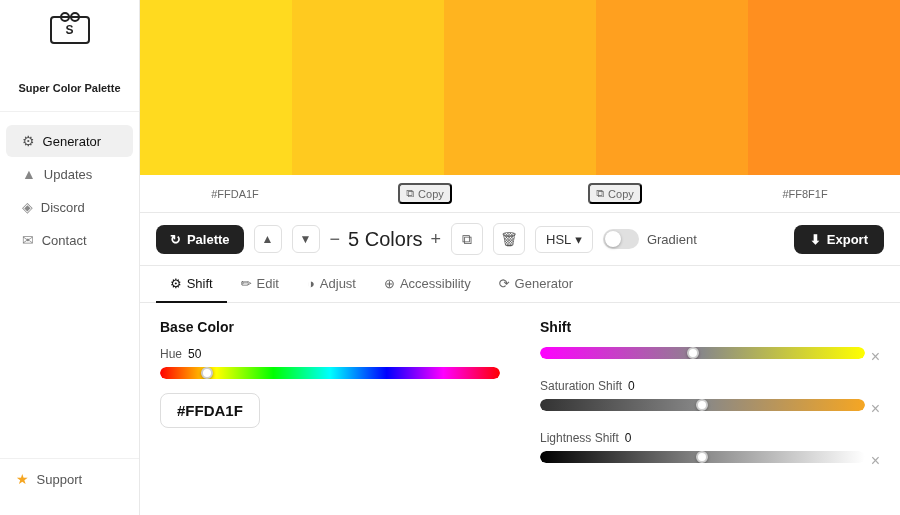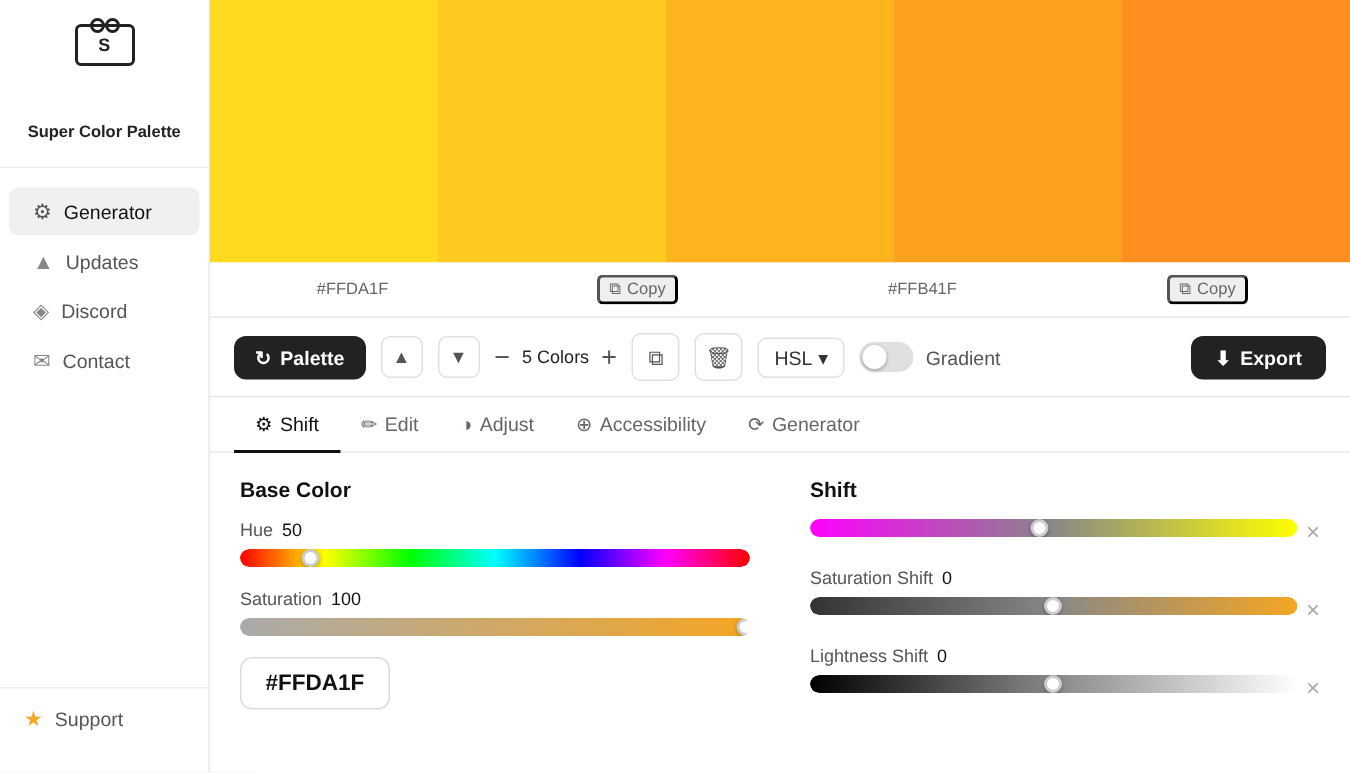--- a/index.html
+++ b/index.html
@@ -187,21 +187,21 @@
     }
     .minus-btn, .plus-btn {
       background: none;
       border: none;
       font-size: 18px;
       color: #555;
       cursor: pointer;
       line-height: 1;
     }
     .count-label {
-      font-size: 12px;
+      font-size: 20px;
       font-weight: 500;
       color: #222;
     }
     .icon-btn {
       background: none;
       border: 1px solid #e0e0e0;
       border-radius: 6px;
       width: 32px;
       height: 32px;
       display: flex;
@@ -457,27 +457,27 @@
     <div class="swatch-label">
       <span>#FFDA1F</span>
     </div>
     <div class="swatch-label">
       <button class="copy-btn">
         <span>⧉</span>
         Copy
       </button>
     </div>
     <div class="swatch-label">
-      <span>#FFB41F</span>
-    </div>
-    <div class="swatch-label">
       <button class="copy-btn">
         <span>⧉</span>
         Copy
       </button>
+    </div>
+    <div class="swatch-label">
+      <span>#FF8F1F</span>
     </div>
   </div>
 
   <div class="controls-bar">
     <button class="generate-btn">
       <span>↻</span>
       <span>Palette</span>
     </button>
     <button class="arrow-btn">
       <span>▲</span>
@@ -545,30 +545,20 @@
           <span>Hue</span>
           <span class="value">50</span>
         </div>
         <div class="slider-wrapper">
           <div class="slider-track hue-track"></div>
           <div class="slider-thumb" style="left:13.9%;"></div>
         </div>
       </div>
 
       
-      <div class="slider-group">
-        <div class="slider-label">
-          <span>Saturation</span>
-          <span class="value">100</span>
-        </div>
-        <div class="slider-wrapper">
-          <div class="slider-track sat-track"></div>
-          <div class="slider-thumb" style="left:99%;"></div>
-        </div>
-      </div>
 
       
 
       
       <div class="hex-box">#FFDA1F</div>
     </div>
 
     <div>
       <div class="section-title">Shift</div>
 

